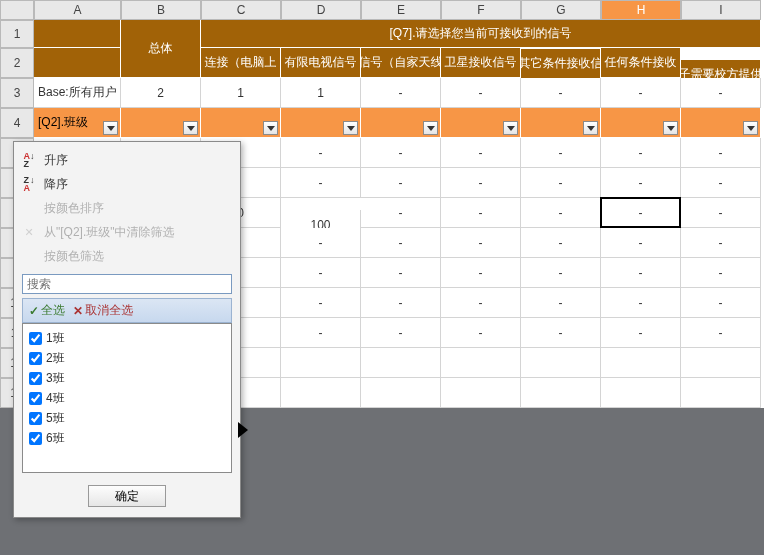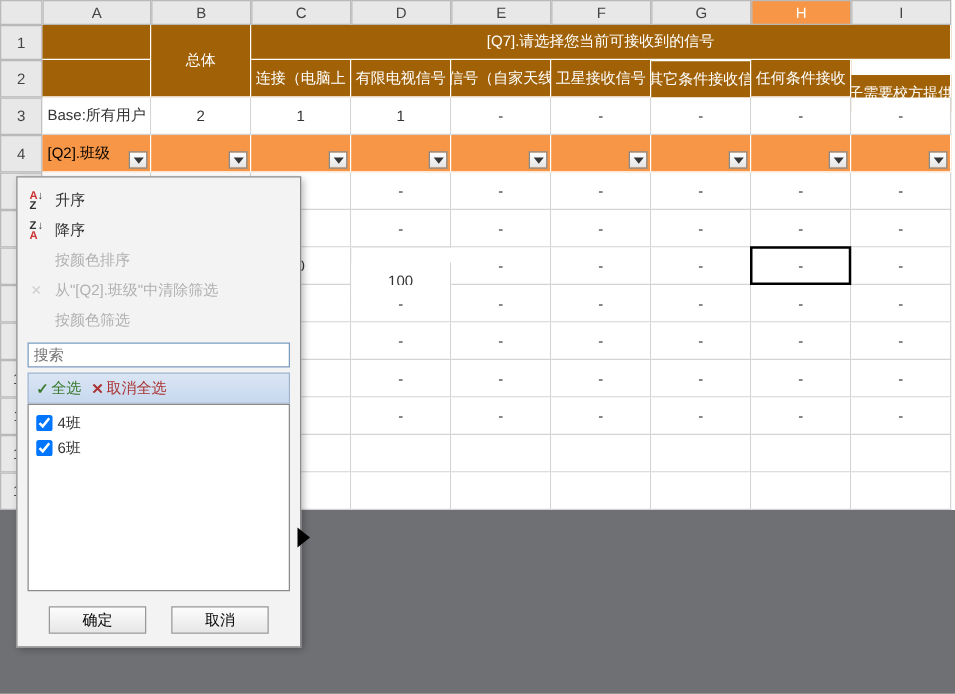--- a/index.html
+++ b/index.html
@@ -254,24 +254,39 @@
         <span>全选</span>
       </a>
     <a class="a2">
         <span class="cross">✕</span>
         <span>取消全选</span>
       </a>
   </div>
   <div class="listbox" id="listbox">
       <label>
         <input type="checkbox" checked="" style="">
+        <span>1班</span>
+      </label>
+      <label>
+        <input type="checkbox" checked="" style="">
+        <span>2班</span>
+      </label>
+      <label>
+        <input type="checkbox" checked="" style="">
+        <span>3班</span>
+      </label>
+      <label>
+        <input type="checkbox" checked="" style="">
         <span>4班</span>
+      </label>
+      <label>
+        <input type="checkbox" checked="" style="">
+        <span>5班</span>
       </label>
       <label>
         <input type="checkbox" checked="" style="">
         <span>6班</span>
       </label>
     </div>
   <div class="btns">
     <button>确定</button>
-    <button>取消</button>
   </div>
 </div>
 
 </body></html>

